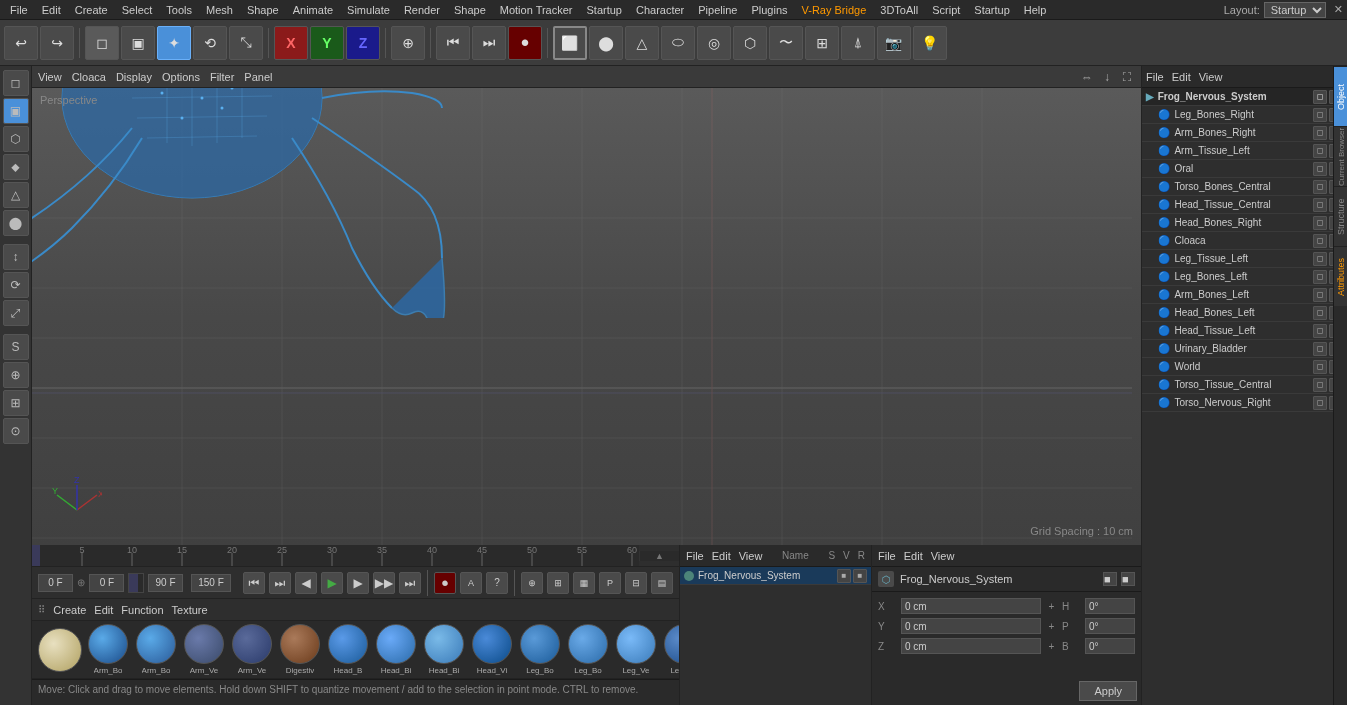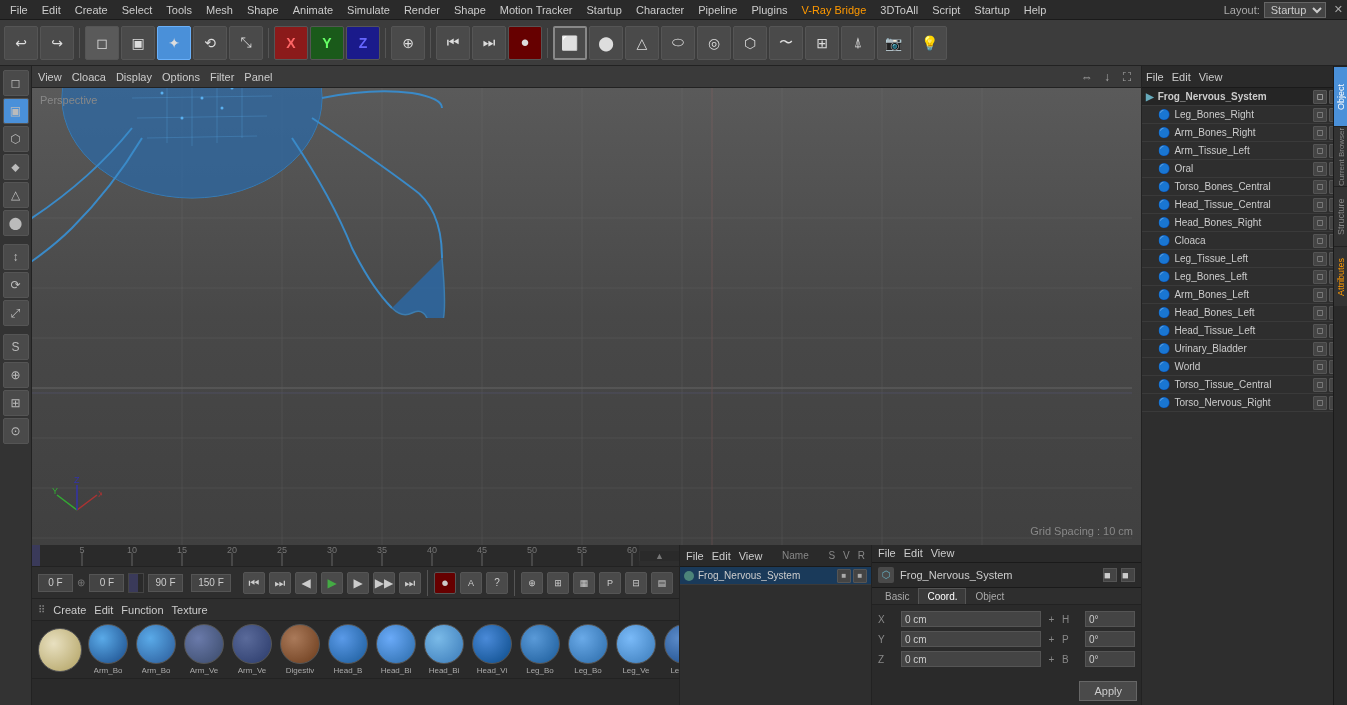--- a/index.html
+++ b/index.html
@@ -815,20 +815,23 @@
             <div class="mat-thumb" style="background:radial-gradient(circle at 35% 35%, #7abaf8, #3a7ab8);"></div>
             <span class="mat-label">Leg_Ve</span>
           </div>
           <div class="mat-item">
             <div class="mat-thumb" style="background:radial-gradient(circle at 35% 35%, #5a8ac8, #1a4a88);"></div>
             <span class="mat-label">Leg_Ve</span>
           </div>
 
         </div>
 
+        <div id="status-bar">
+          <span>Move: Click and drag to move elements. Hold down SHIFT to quantize movement / add to the selection in point mode. CTRL to remove.</span>
+        </div>
       </div>
 
       <div id="right-panels-container">
 
         <div id="file-panel2">
           <span class="obj-menu">File</span>
           <span class="obj-menu">Edit</span>
           <span class="obj-menu">View</span>
           <span style="margin-left:auto;font-size:10px;color:#888;">Name</span>
           <span style="font-size:10px;color:#888;margin-left:auto;">S</span>
@@ -857,25 +860,20 @@
 
         <div id="attr-item-row">
           <div class="attr-item-icon">⬡</div>
           <span class="attr-item-name">Frog_Nervous_System</span>
           <div style="margin-left:auto;display:flex;gap:4px;">
             <div style="width:14px;height:14px;background:#444;border:1px solid #555;">■</div>
             <div style="width:14px;height:14px;background:#444;border:1px solid #555;">■</div>
           </div>
         </div>
 
-        <div id="attr-tabs">
-          <div class="attr-tab">Basic</div>
-          <div class="attr-tab active">Coord.</div>
-          <div class="attr-tab">Object</div>
-        </div>
 
         <div id="attr-content">
 
           <div class="attr-row">
             <span class="attr-label">X</span>
             <input class="attr-field" value="0 cm" style="">
             <span style="width:14px;font-size:10px;color:#888;text-align:center;">+</span>
             <span class="attr-label">H</span>
             <input class="attr-field" value="0°" style="width: 50px;">
           </div>

